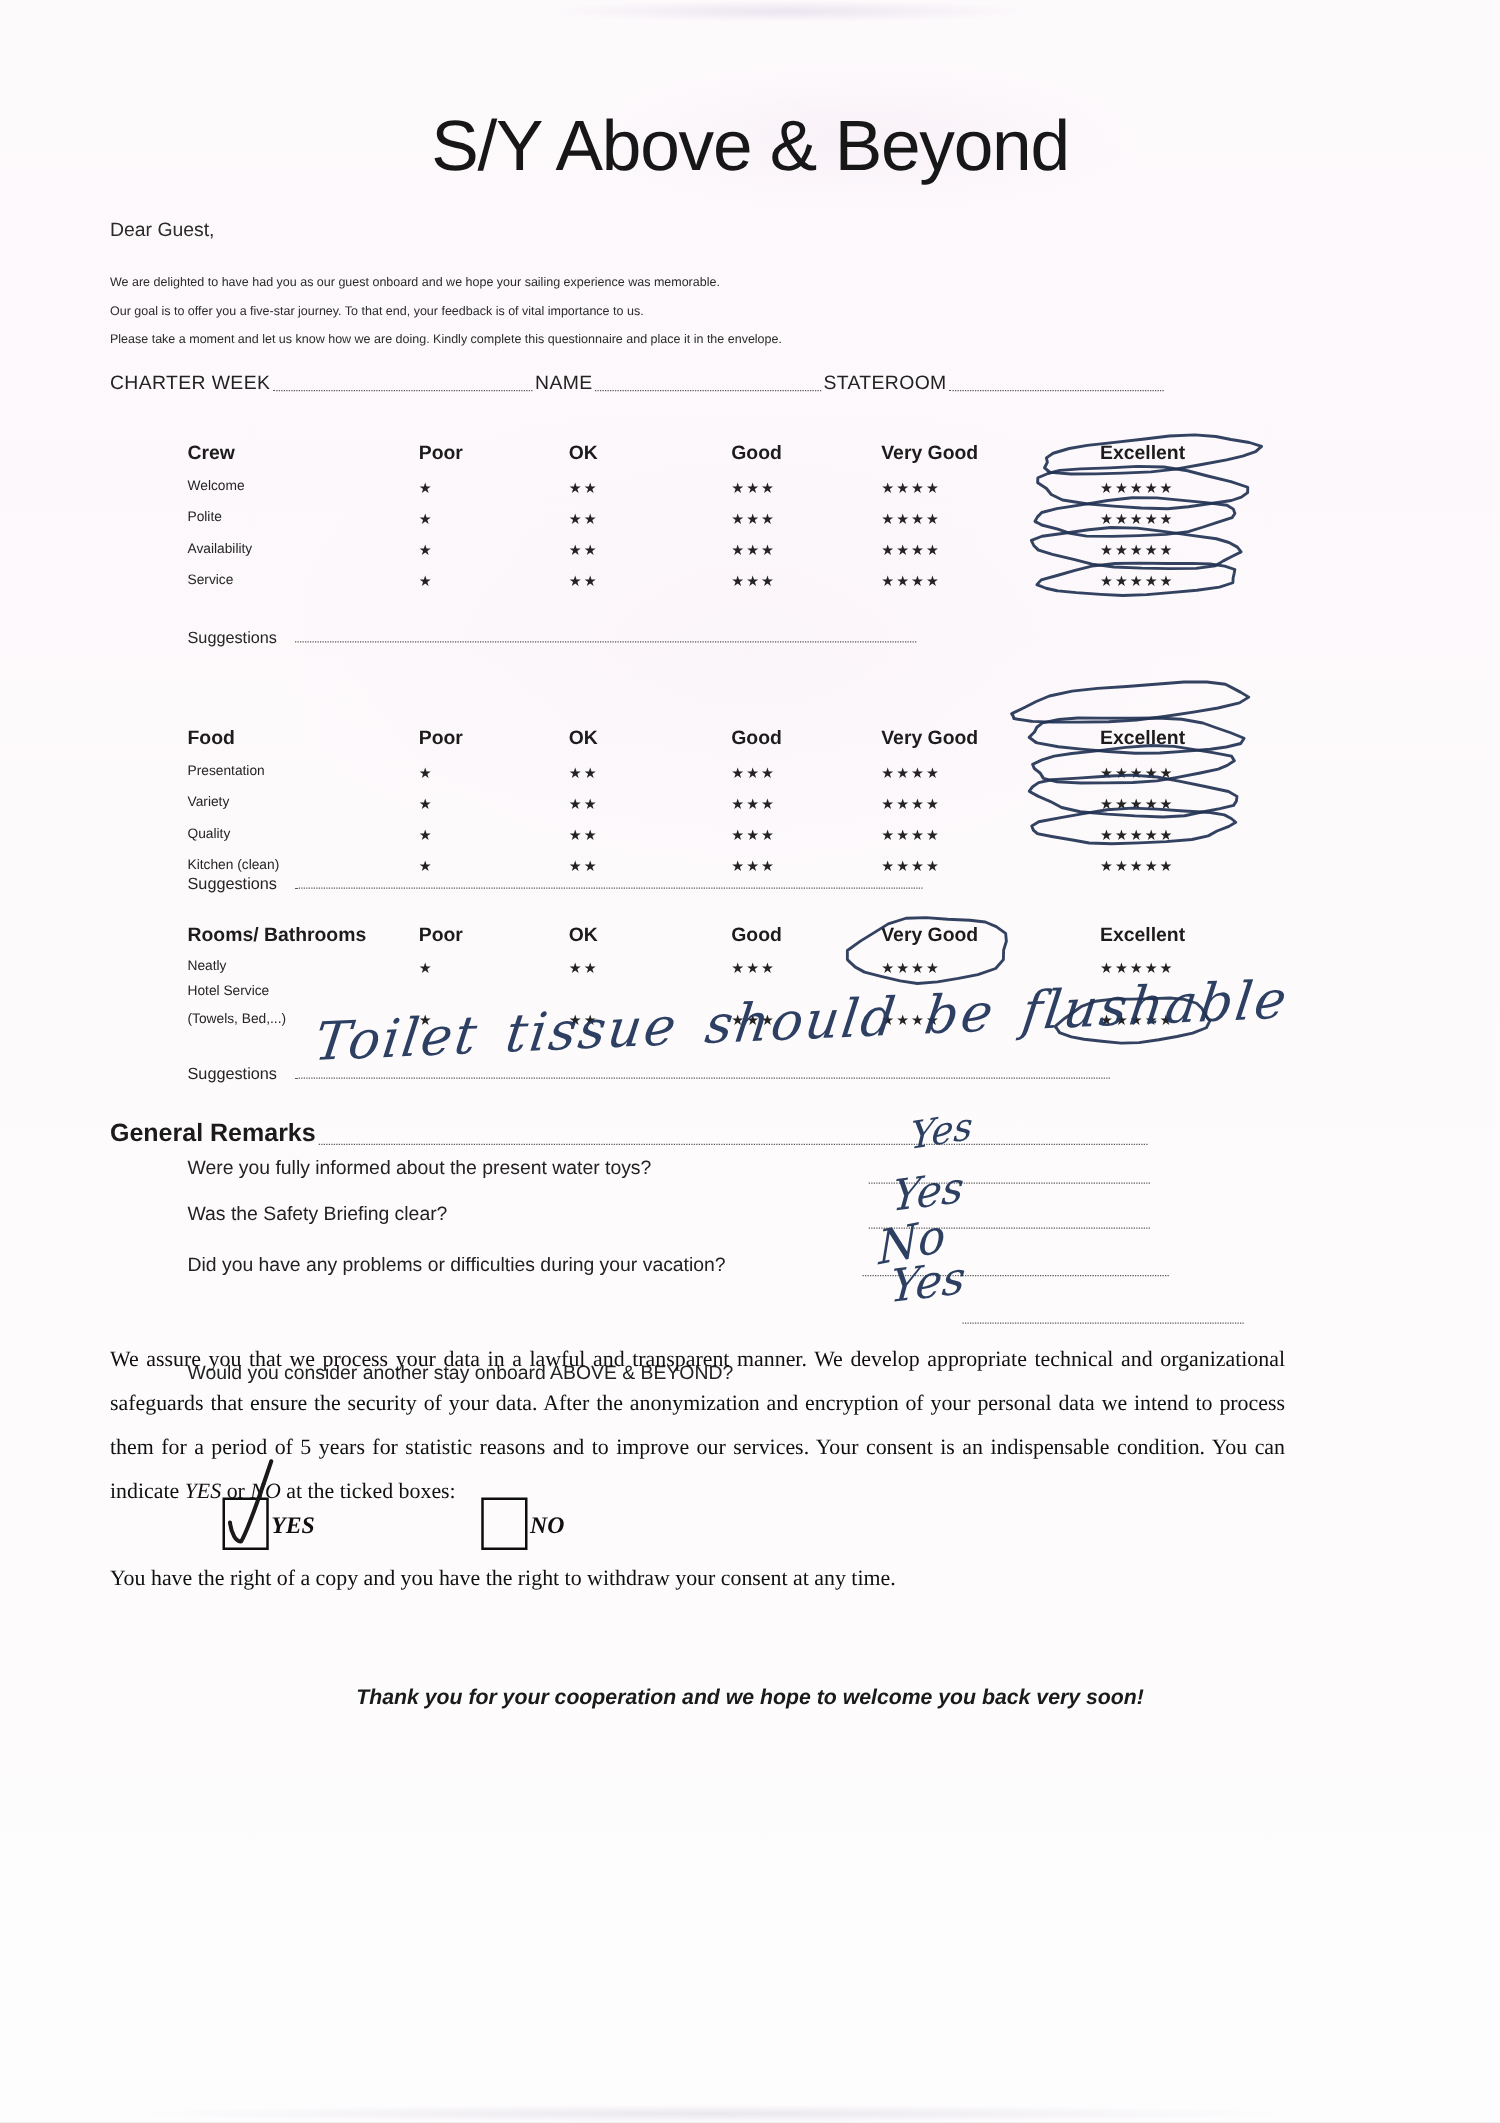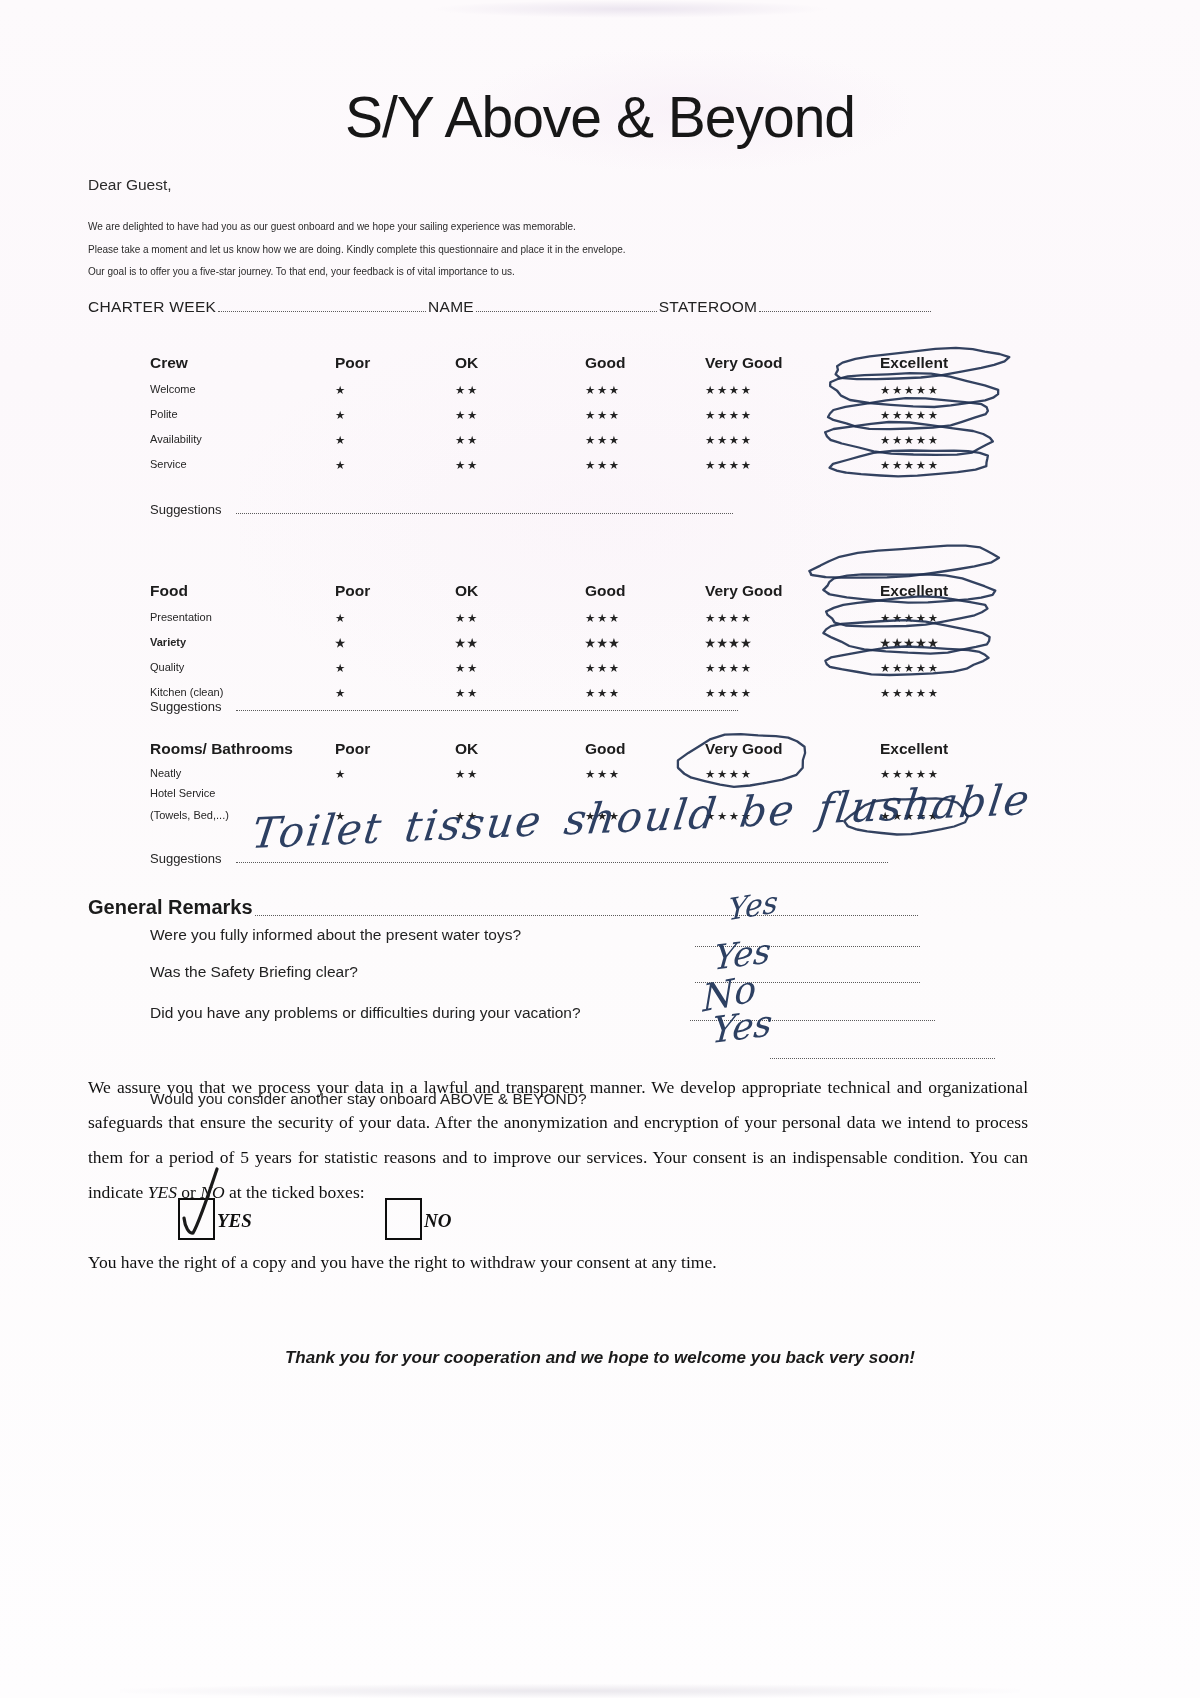--- a/index.html
+++ b/index.html
@@ -10,21 +10,21 @@
   }
   .abs{position:absolute;}
   .smudge{position:absolute; pointer-events:none;}
   .doc-title{
     left:0; top:84px; width:1200px; text-align:center;
     font-size:57px; font-weight:400; letter-spacing:-1px; color:#171717;
   }
   .salutation{left:88px; top:176px; font-size:15.5px; color:#2b2b2b;}
   .intro{left:88px; top:216px; width:880px; font-size:10px; line-height:22.5px; color:#2b2b2b;}
   .charter-row{
-    left:88px; top:298px; width:845px; display:flex; align-items:flex-start;
+    left:88px; top:298px; width:845px; display:flex; align-items:flex-end;
     font-size:15.5px; letter-spacing:.3px; color:#222; font-weight:500;
   }
   .lead{flex:1; border-bottom:1.8px dotted #5b5b5b; height:13px; margin:0 2px 3px 2px;}
   .rt{display:block;}
   .rt .row{display:grid; grid-template-columns:185px 120px 130px 120px 175px 142px; align-items:center;}
   .rt .hd{font-weight:bold; font-size:15.5px; color:#1c1c1c;}
   .rt .lbl{font-size:11px; color:#252525;}
   .rt .st{font-size:11.5px; letter-spacing:1.6px; color:#232323; padding-top:2px;}
   .sug{display:flex; align-items:flex-end; font-size:13px; color:#252525;}
   .sug .lead{margin-left:14px;}
@@ -59,22 +59,22 @@
 
   <div class="smudge" style="left:430px;top:0;width:400px;height:18px;background:radial-gradient(ellipse at center,rgba(214,204,224,.45),transparent 70%);"></div>
   <div class="smudge" style="left:470px;top:50px;width:440px;height:120px;background:radial-gradient(ellipse at center,rgba(246,236,246,.55),transparent 75%);"></div>
   <div class="smudge" style="left:240px;top:330px;width:720px;height:380px;background:radial-gradient(ellipse at center,rgba(248,239,247,.35),transparent 75%);"></div>
   <div class="smudge" style="left:120px;top:1684px;width:900px;height:14px;background:radial-gradient(ellipse at center,rgba(204,199,211,.4),transparent 75%);"></div>
 
   <div class="abs doc-title">S/Y Above &amp; Beyond</div>
   <div class="abs salutation">Dear Guest,</div>
   <div class="abs intro">
     <div>We are delighted to have had you as our guest onboard and we hope your sailing experience was memorable.</div>
+    <div>Our goal is to offer you a five-star journey. To that end, your feedback is of vital importance to us.</div>
     <div>Please take a moment and let us know how we are doing. Kindly complete this questionnaire and place it in the envelope.</div>
-    <div>Our goal is to offer you a five-star journey. To that end, your feedback is of vital importance to us.</div>
   </div>
 
   <div class="abs charter-row">
     <span>CHARTER WEEK</span>
     <span class="lead" style="flex:1.15;"></span>
     <span>NAME</span>
     <span class="lead"></span>
     <span>STATEROOM</span>
     <span class="lead" style="flex:.95;"></span>
   </div>
@@ -136,21 +136,21 @@
       <span class="hd">Excellent</span>
     </div>
     <div class="row" style="height:25px;">
       <span class="lbl">Presentation</span>
       <span class="st">★</span>
       <span class="st">★★</span>
       <span class="st">★★★</span>
       <span class="st">★★★★</span>
       <span class="st">★★★★★</span>
     </div>
-    <div class="row" style="height:25px;font-weight:bold;">
+    <div class="row" style="height:25px;">
       <span class="lbl">Variety</span>
       <span class="st">★</span>
       <span class="st">★★</span>
       <span class="st">★★★</span>
       <span class="st">★★★★</span>
       <span class="st">★★★★★</span>
     </div>
     <div class="row" style="height:25px;">
       <span class="lbl">Quality</span>
       <span class="st">★</span>

